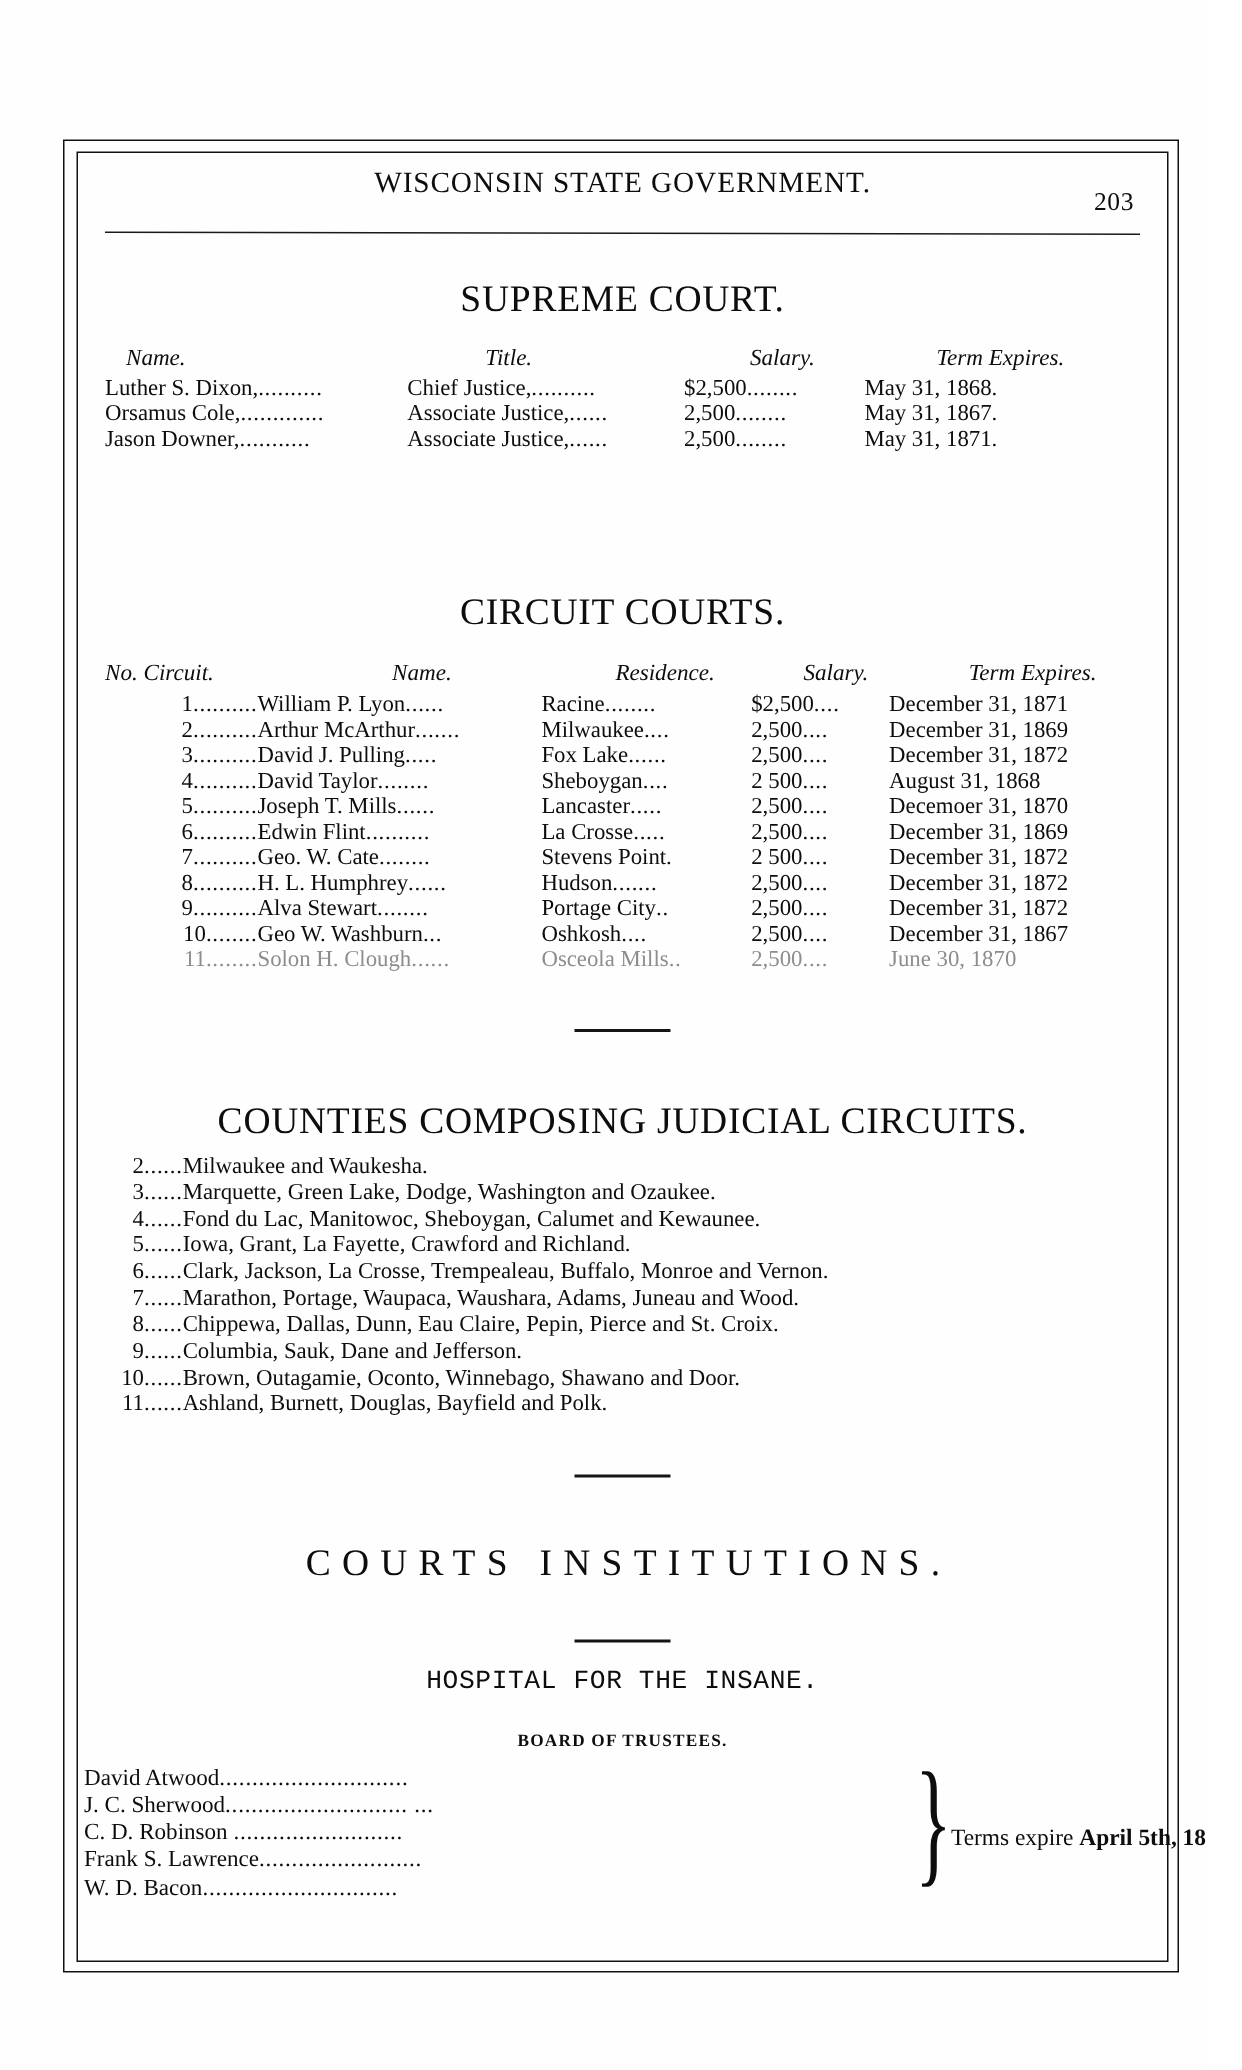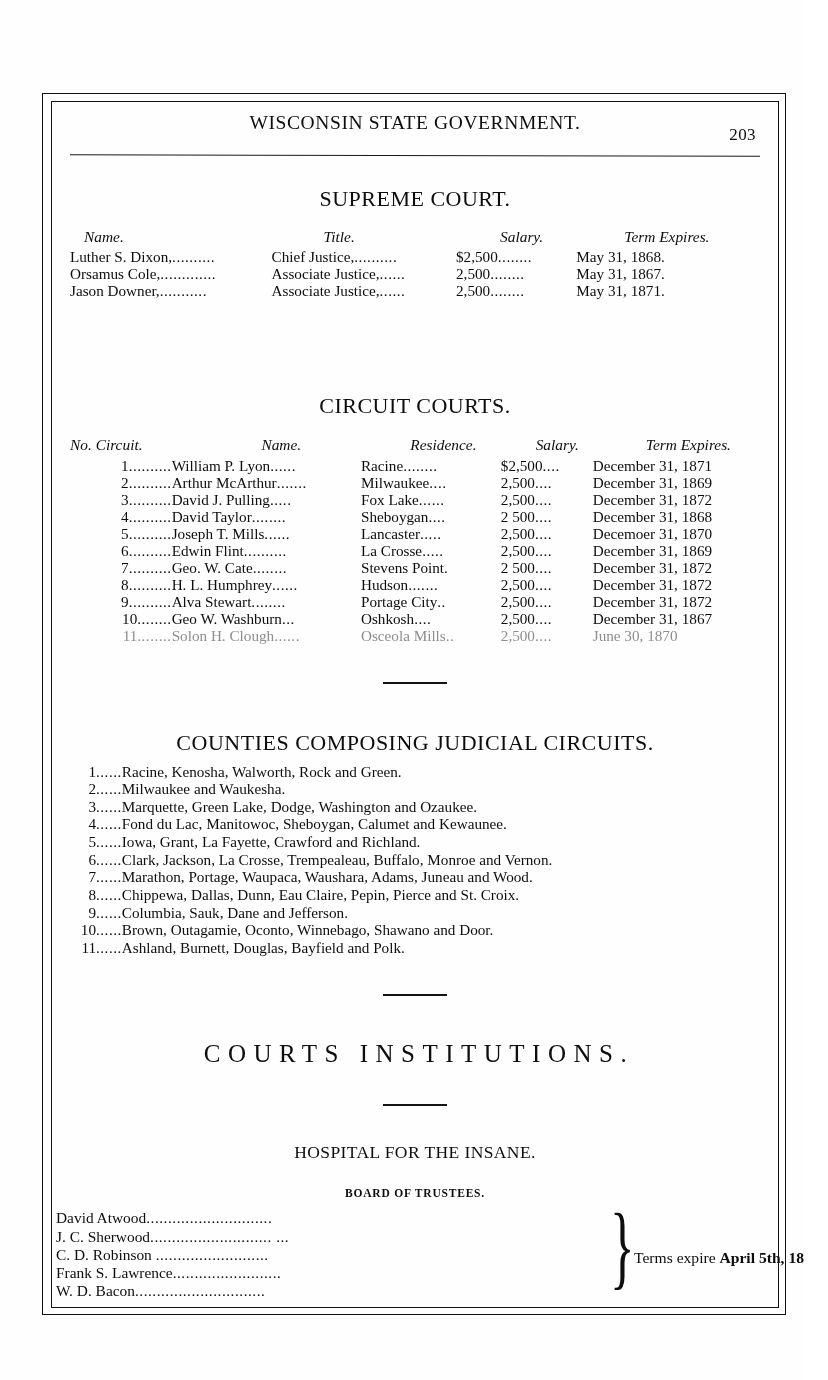--- a/index.html
+++ b/index.html
@@ -71,21 +71,21 @@
     margin-top: 9px;
     height: 0;
     border-top: 1.4px solid #1a1a1a;
     width: 100%;
     transform: rotate(0.12deg);
   }
 
   
   .sec-title {
     text-align: center;
-    font-size: 22px;
+    font-size: 25px;
     letter-spacing: 0.5px;
   }
   .sec-title.sup { margin-top: 26px; }
   .sec-title.cc  { margin-top: 0; }
   .big-title {
     text-align: center;
     font-size: 25px;
     letter-spacing: 7.5px;
     margin-left: 8px;
   }
@@ -266,21 +266,21 @@
             <td>David J.  Pulling<span class="lead">.....</span></td>
             <td>Fox Lake<span class="lead">......</span></td>
             <td style="padding-left:5px;">2,500<span class="lead">....</span></td>
             <td>December 31, 1872</td>
           </tr>
           <tr class="">
             <td style="text-align:right; padding-right:0;"><span>4</span><span class="lead">..........</span></td>
             <td>David Taylor<span class="lead">........</span></td>
             <td>Sheboygan<span class="lead">....</span></td>
             <td style="padding-left:5px;">2 500<span class="lead">....</span></td>
-            <td>December 31, 1868</td>
+            <td>August 31, 1868</td>
           </tr>
           <tr class="">
             <td style="text-align:right; padding-right:0;"><span>5</span><span class="lead">..........</span></td>
             <td>Joseph T. Mills<span class="lead">......</span></td>
             <td>Lancaster<span class="lead">.....</span></td>
             <td style="padding-left:5px;">2,500<span class="lead">....</span></td>
             <td>Decemoer 31, 1870</td>
           </tr>
           <tr class="">
             <td style="text-align:right; padding-right:0;"><span>6</span><span class="lead">..........</span></td>
@@ -326,40 +326,39 @@
           </tr>
         </tbody>
     </table>
 
     <div class="rule-short" style="margin-top:38px;"></div>
 
     <div class="sec-title" style="margin-top:46px;">COUNTIES COMPOSING JUDICIAL CIRCUITS.</div>
 
 
     <div class="counties" id="cty-body" style="margin-top:7px;">
-        <div class="row"><span class="num">1</span><span class="lead">......</span><span>Racine, Kenosha, Walworth, Rock and Green.</span></div>
         <div class="row"><span class="num">2</span><span class="lead">......</span><span>Milwaukee and Waukesha.</span></div>
         <div class="row"><span class="num">3</span><span class="lead">......</span><span>Marquette, Green Lake, Dodge, Washington and Ozaukee.</span></div>
         <div class="row"><span class="num">4</span><span class="lead">......</span><span>Fond du Lac, Manitowoc, Sheboygan, Calumet and Kewaunee.</span></div>
         <div class="row"><span class="num">5</span><span class="lead">......</span><span>Iowa, Grant, La Fayette, Crawford and Richland.</span></div>
         <div class="row"><span class="num">6</span><span class="lead">......</span><span>Clark, Jackson, La Crosse, Trempealeau, Buffalo, Monroe and Vernon.</span></div>
         <div class="row"><span class="num">7</span><span class="lead">......</span><span>Marathon, Portage, Waupaca, Waushara, Adams, Juneau and Wood.</span></div>
         <div class="row"><span class="num">8</span><span class="lead">......</span><span>Chippewa, Dallas, Dunn, Eau Claire, Pepin, Pierce and St. Croix.</span></div>
         <div class="row"><span class="num">9</span><span class="lead">......</span><span>Columbia, Sauk, Dane and Jefferson.</span></div>
         <div class="row"><span class="num">10</span><span class="lead">......</span><span>Brown, Outagamie, Oconto, Winnebago, Shawano and Door.</span></div>
         <div class="row"><span class="num">11</span><span class="lead">......</span><span>Ashland, Burnett, Douglas, Bayfield and Polk.</span></div>
       </div>
 
     <div class="rule-short" style="margin-top:38px;"></div>
 
     <div class="big-title" style="margin-top:44px;">COURTS INSTITUTIONS.</div>
 
     <div class="rule-short" style="margin-top:36px;"></div>
 
-    <div class="sub-title" style="margin-top:36px;">HOSPITAL FOR THE INSANE.</div>
+    <div class="sub-title" style="margin-top:16px;font-family:Liberation Mono, monospace;">HOSPITAL FOR THE INSANE.</div>
 
     <div class="mini-title" style="margin-top:24px;">BOARD OF TRUSTEES.</div>
 
     <div class="trustees-wrap">
       <div class="trustees-list" id="tr-body">
           <div class="trow"><span>David Atwood</span><span class="lead">.............................</span></div>
           <div class="trow"><span>J. C. Sherwood</span><span class="lead">............................ ...</span></div>
           <div class="trow"><span>C. D. Robinson </span><span class="lead">..........................</span></div>
           <div class="trow"><span>Frank S. Lawrence</span><span class="lead">.........................</span></div>
           <div class="trow"><span>W. D. Bacon</span><span class="lead">..............................</span></div>

